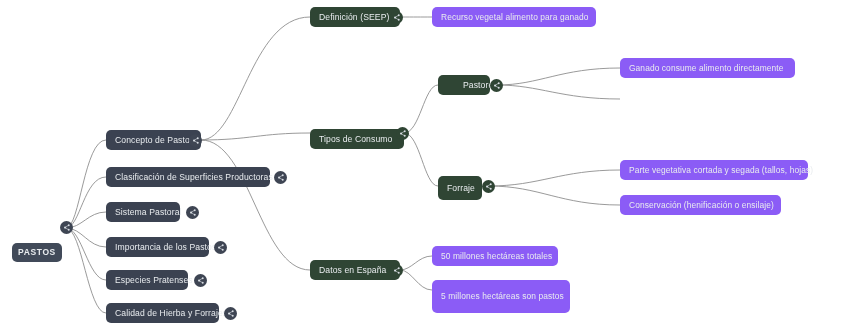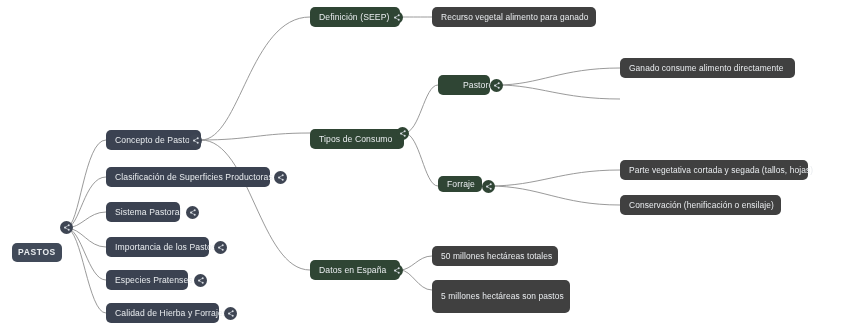--- a/index.html
+++ b/index.html
@@ -49,21 +49,21 @@
   }
   .node-dark {
     background: #3b4251;
     font-size: 8.6px;
   }
   .node-green {
     background: #2f4534;
     font-size: 8.6px;
   }
   .node-leafgreen {
-    background: #404040;
+    background: #8b5cf6;
     font-size: 8.4px;
   }
   .toggle {
     position: absolute;
     width: 13px;
     height: 13px;
     border-radius: 50%;
     background: #3e4553;
     display: flex;
     align-items: center;
@@ -236,21 +236,21 @@
   </div>
   <div class="toggle toggle-green" style="left:490px; top:79px;">
     <svg width="9" height="9" viewBox="0 0 16 16">
       <circle cx="5.5" cy="8" r="2" fill="#d8dde3"></circle>
       <circle cx="12" cy="4" r="1.7" fill="#d8dde3"></circle>
       <circle cx="12" cy="12" r="1.7" fill="#d8dde3"></circle>
       <path d="M6.5 7 L11 4.4 M6.5 9 L11 11.6" stroke="#d8dde3" stroke-width="1.1"></path>
     </svg>
   </div>
 
-  <div class="node node-green" style="left:438px; top:176px; width:44px; height:16px;">
+  <div class="node node-green" style="left:438px; top:176px; width:44px; height:24px;">
     <span>Forraje</span>
   </div>
   <div class="toggle toggle-green" style="left:482px; top:180px;">
     <svg width="9" height="9" viewBox="0 0 16 16">
       <circle cx="5.5" cy="8" r="2" fill="#d8dde3"></circle>
       <circle cx="12" cy="4" r="1.7" fill="#d8dde3"></circle>
       <circle cx="12" cy="12" r="1.7" fill="#d8dde3"></circle>
       <path d="M6.5 7 L11 4.4 M6.5 9 L11 11.6" stroke="#d8dde3" stroke-width="1.1"></path>
     </svg>
   </div>

